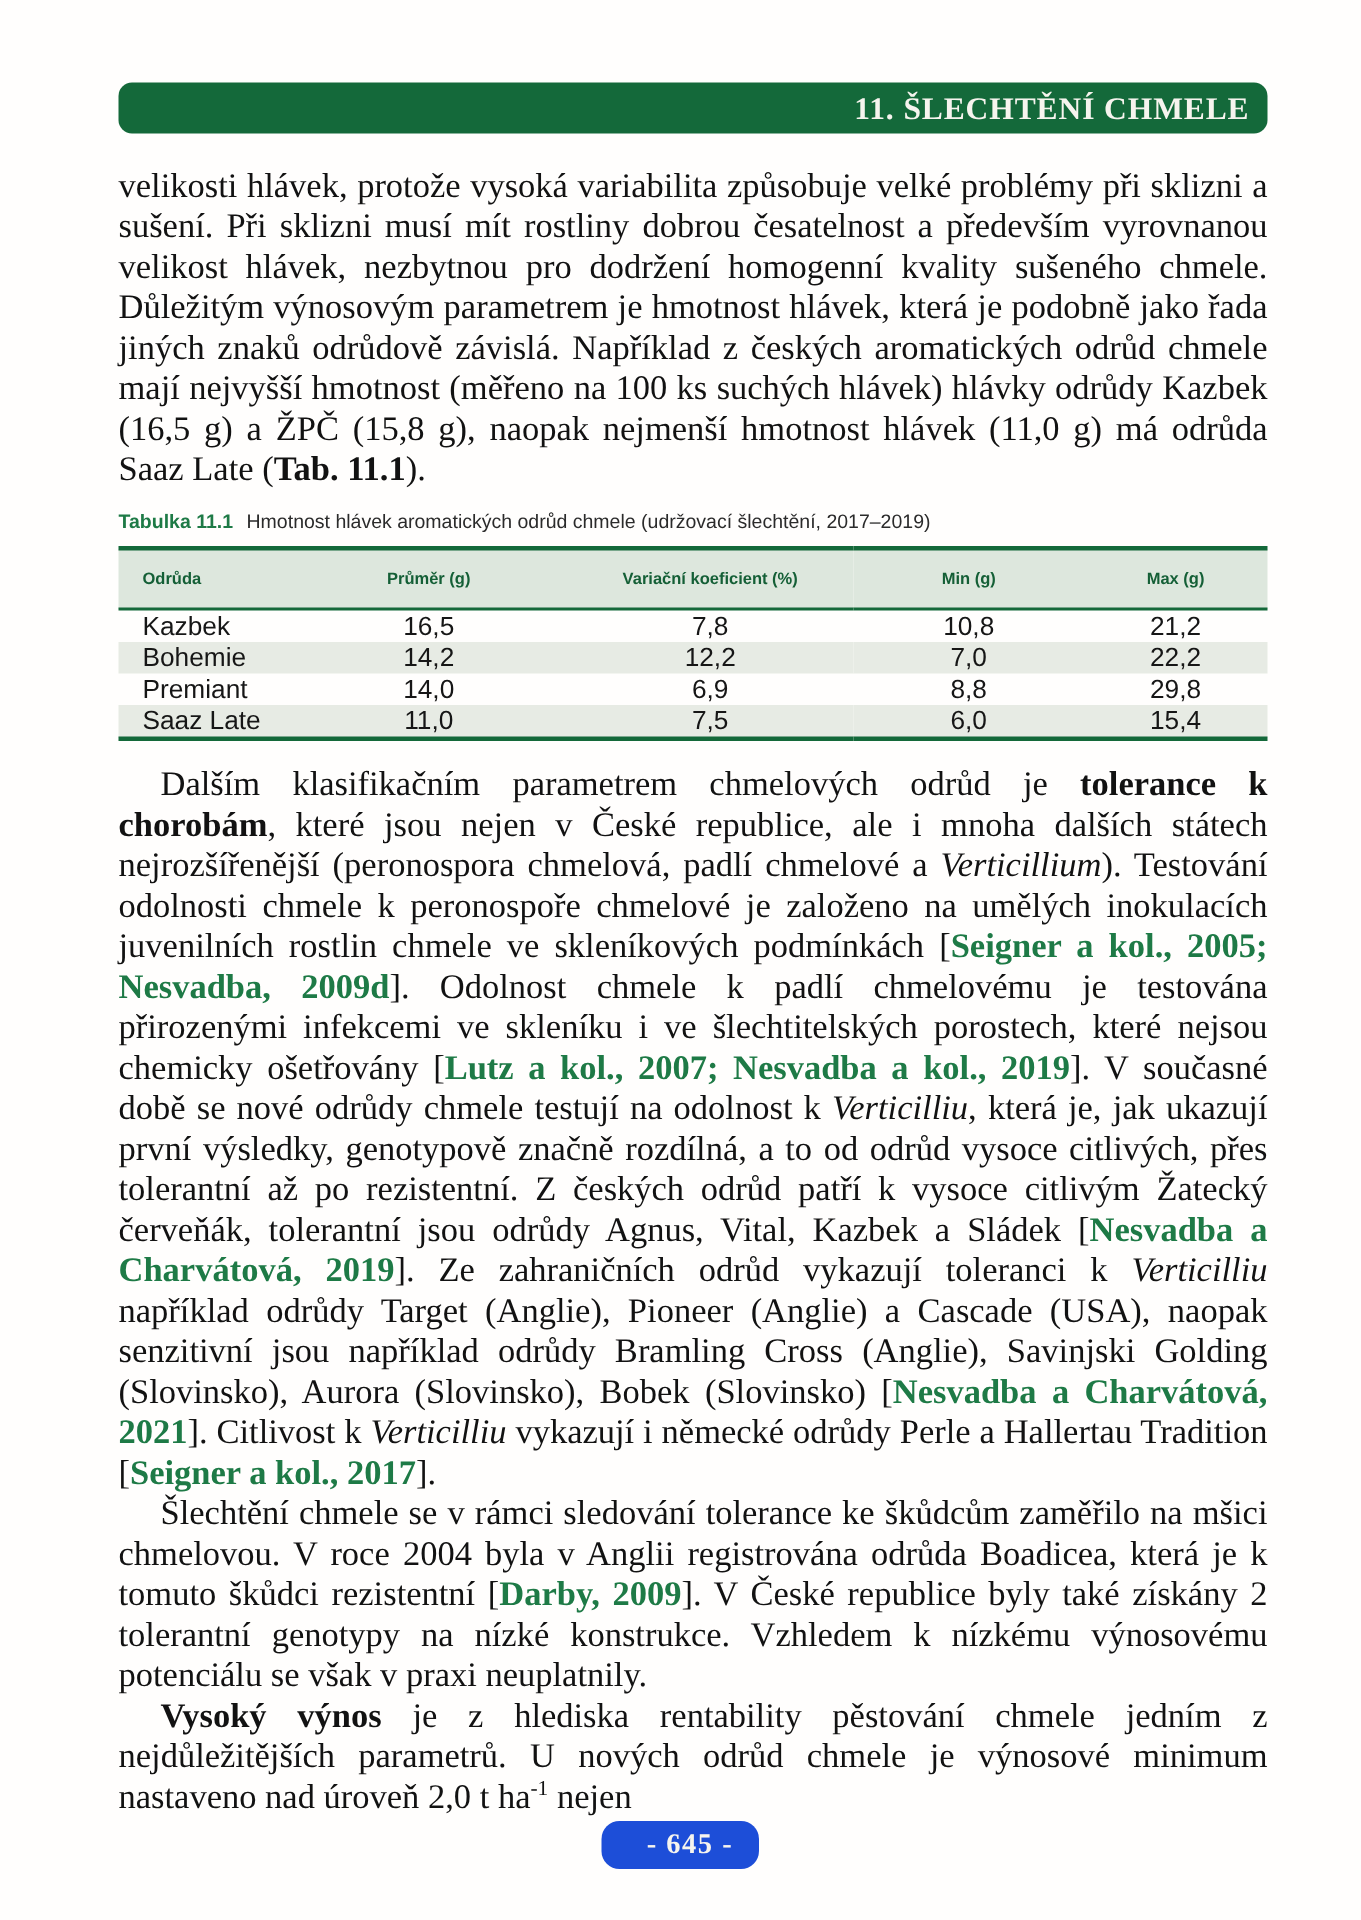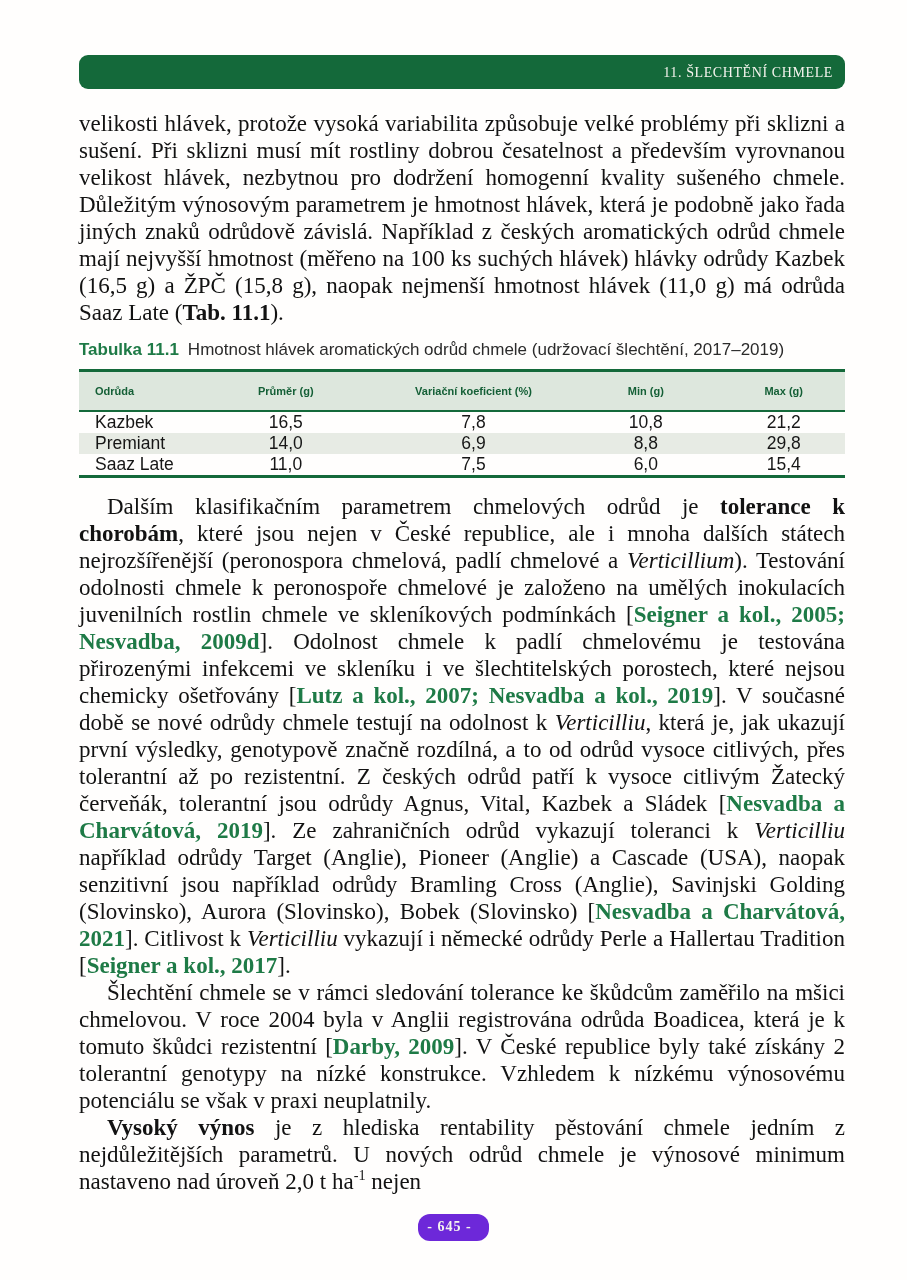--- a/index.html
+++ b/index.html
@@ -24,22 +24,22 @@
     height: 34px;
     background: #14693a;
     border-radius: 9px;
     text-align: right;
     line-height: 34px;
     padding-right: 12px;
   }
   .chapter-bar span {
     color: #f6f4ee;
     font-family: "Liberation Serif", serif;
-    font-weight: normal;
-    font-size: 14px;
+    font-weight: bold;
+    font-size: 21px;
     letter-spacing: 0.6px;
   }
 
   .content {
     position: absolute;
     left: 79px;
     top: 110px;
     width: 766px;
   }
 
@@ -54,21 +54,21 @@
   .seg-n { }
   .seg-b { font-weight: bold; }
   .seg-i { font-style: italic; }
   .seg-c { font-weight: bold; color: #1e7a46; }
   sup.seg-sup { font-size: 0.62em; line-height: 0; }
 
   
   .caption {
     margin-top: 14px;
     font-family: "Liberation Sans", sans-serif;
-    font-size: 17px;
+    font-size: 13px;
     color: #2b2b2b;
   }
   .caption .caption-label {
     font-weight: bold;
     color: #1e7a46;
     margin-right: 9px;
   }
 
   
   table.hop-table {
@@ -112,27 +112,27 @@
   
   .footer {
     position: absolute;
     left: 0;
     top: 1214px;
     width: 100%;
     text-align: center;
   }
   .page-pill {
     display: inline-block;
-    background: #6d28d9;
+    background: #1d4ed8;
     color: #f6f4ee;
     font-family: "Liberation Serif", serif;
     font-weight: bold;
-    font-size: 14px;
+    font-size: 19px;
     line-height: 1;
-    padding: 6px 17px 7px 9px;
+    padding: 6px 17px 7px 30px;
     border-radius: 12px;
     letter-spacing: 1px;
   }
 </style>
 </head>
 <body>
 
 <div class="page">
 
   <header class="chapter-bar">
@@ -161,20 +161,27 @@
       </thead>
       <tbody id="table-body">
           <tr>
             <td>Kazbek</td>
             <td>16,5</td>
             <td>7,8</td>
             <td>10,8</td>
             <td>21,2</td>
           </tr>
           <tr>
+            <td>Bohemie</td>
+            <td>14,2</td>
+            <td>12,2</td>
+            <td>7,0</td>
+            <td>22,2</td>
+          </tr>
+          <tr>
             <td>Premiant</td>
             <td>14,0</td>
             <td>6,9</td>
             <td>8,8</td>
             <td>29,8</td>
           </tr>
           <tr>
             <td>Saaz Late</td>
             <td>11,0</td>
             <td>7,5</td>

